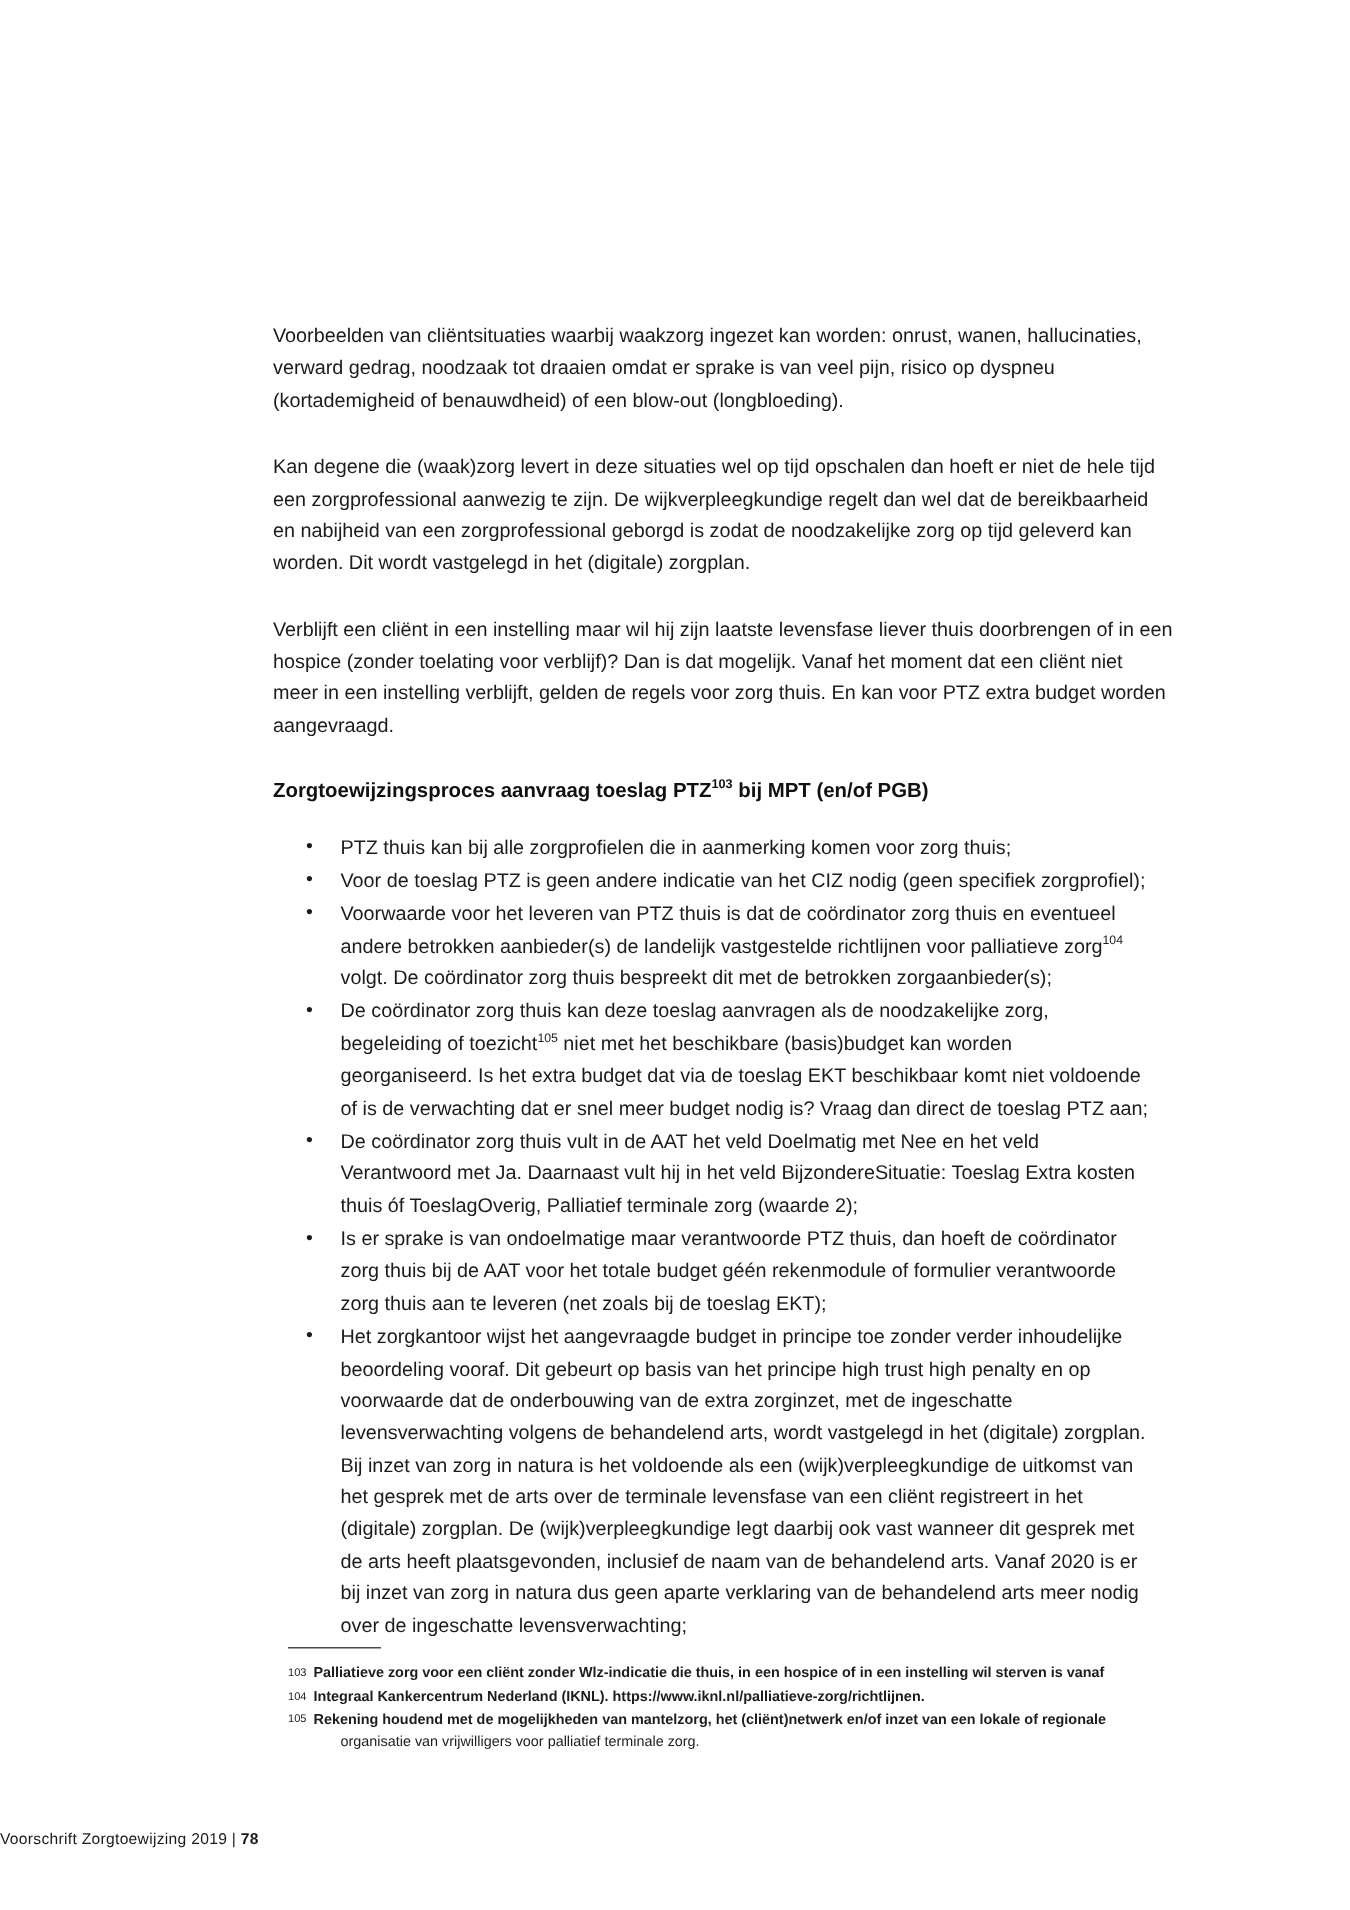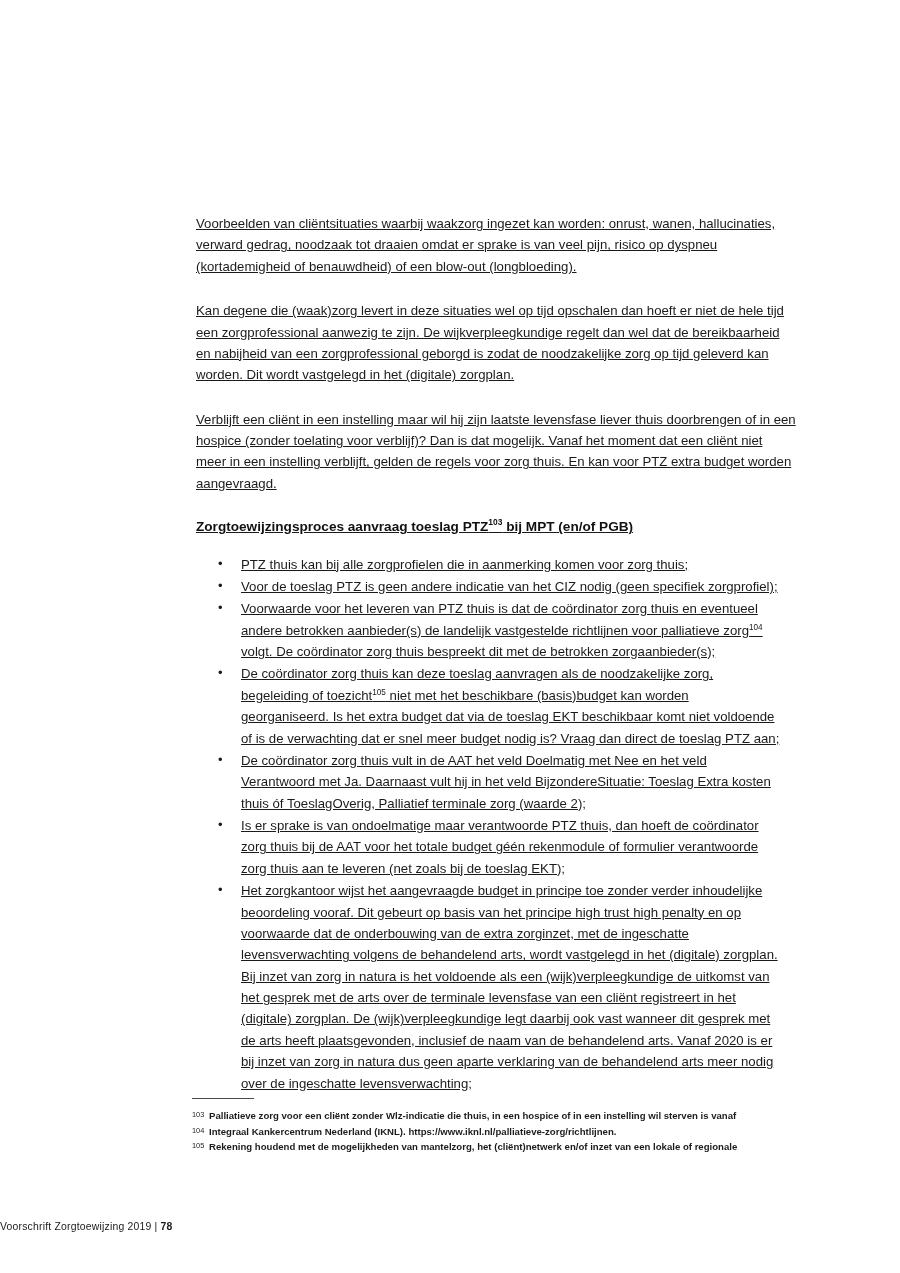--- a/index.html
+++ b/index.html
@@ -15,24 +15,23 @@
     overflow: hidden;
   }
   .page {
     position: relative;
     width: 900px;
     height: 1273px;
     box-sizing: border-box;
   }
   .content {
     position: absolute;
-    left: 196px;
+    left: 182px;
     top: 213px;
     width: 600px;
-    text-decoration: underline;
   }
   p.para {
     margin: 0 0 23px 0;
     font-size: 13.2px;
     line-height: 1.62;
     color: #1b1b1b;
     text-align: left;
   }
   h2.heading {
     margin: 0 0 6px 0;
@@ -156,20 +155,21 @@
     </div>
 
     <div class="footnote">
       <span class="fn-mark">104</span>
       <span class="fn-text">Integraal Kankercentrum Nederland (IKNL). https://www.iknl.nl/palliatieve-zorg/richtlijnen.</span>
     </div>
 
     <div class="footnote">
       <span class="fn-mark">105</span>
       <span class="fn-text">Rekening houdend met de mogelijkheden van mantelzorg, het (cliënt)netwerk en/of inzet van een lokale of regionale</span>
+      <span class="fn-cont">organisatie van vrijwilligers voor palliatief terminale zorg.</span>
     </div>
   </div>
 
   <div class="footer">
     <span>Voorschrift Zorgtoewijzing 2019</span>
     <span class="sep">|</span>
     <span class="pageno">78</span>
   </div>
 
 </div>

